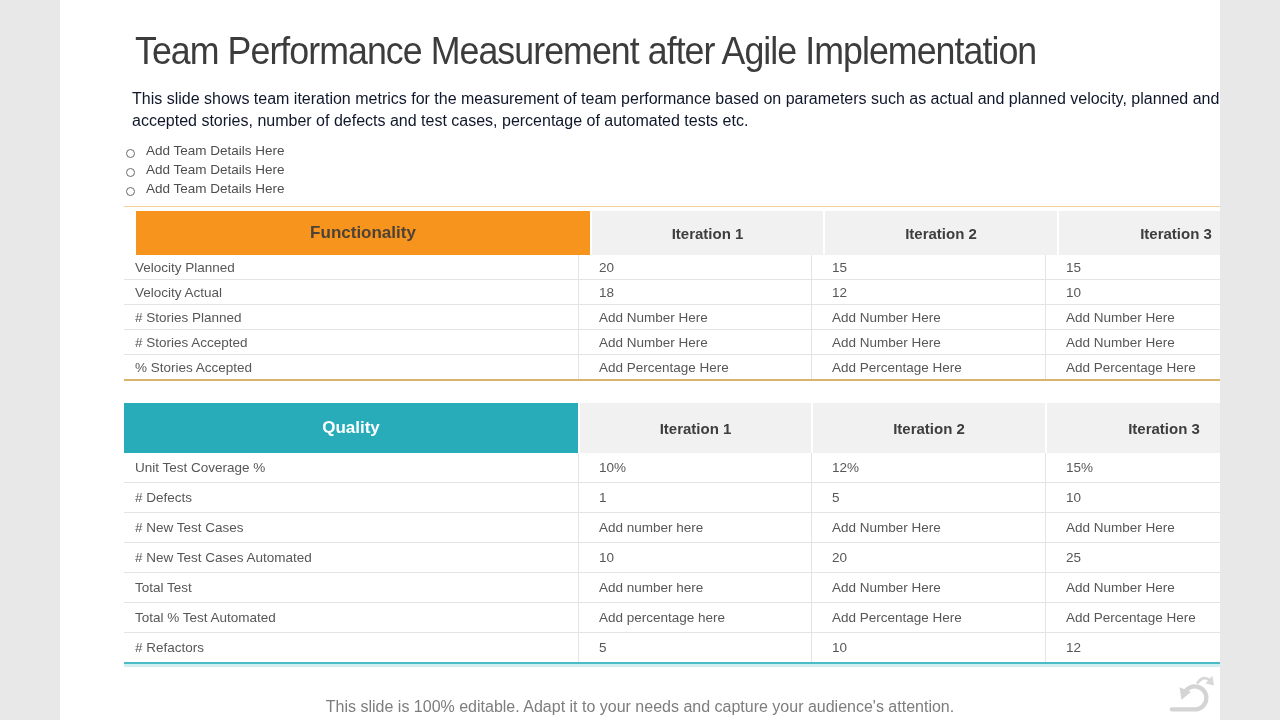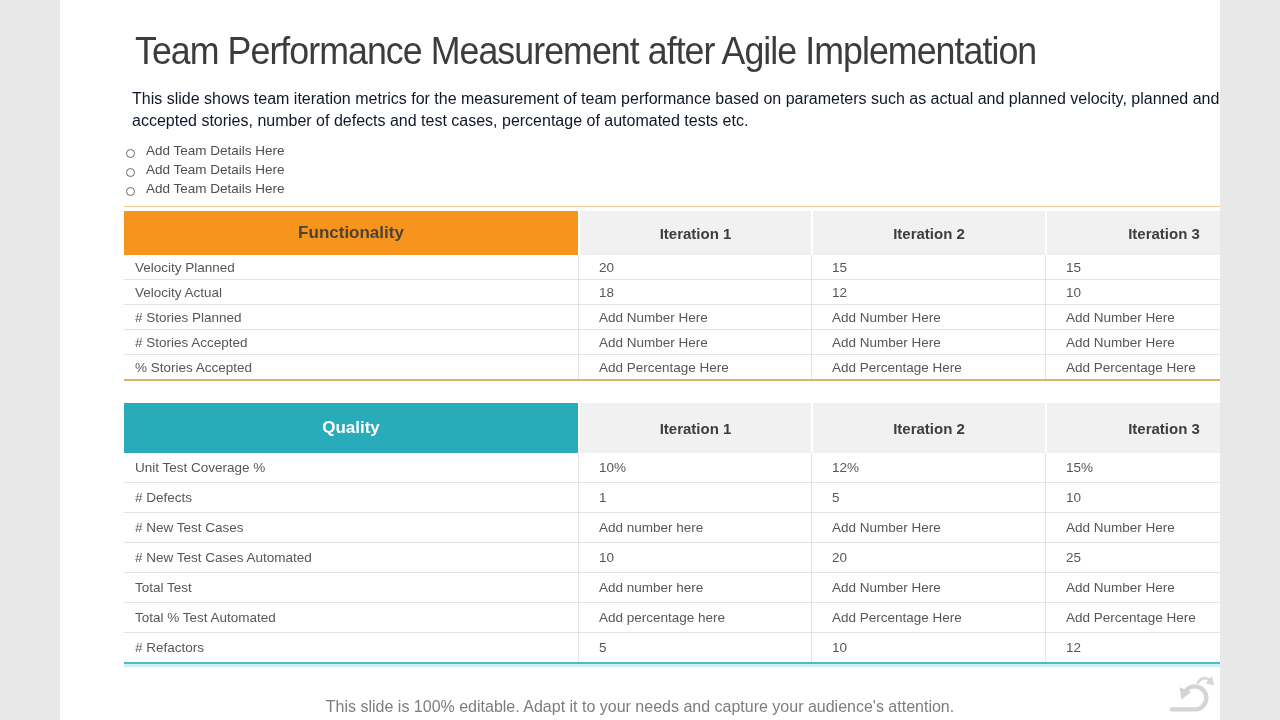--- a/index.html
+++ b/index.html
@@ -24,21 +24,21 @@
   .tbl1{
     top:206px;border-top:1px solid #f4ce96;padding-top:4px;
     border-bottom:2px solid var(--functionality-accent-border,#d9b36c);
   }
   .tbl2{
     top:403px;
     border-bottom:2px solid var(--quality-accent-border,#4abcc7);
     box-shadow:0 3px 0 rgba(74,188,199,.25);
   }
   .thead,.trow{display:grid;grid-template-columns:454px 233px 234px 236px;}
-  .tbl1 .thead{height:44px;}
+  .tbl1 .thead{height:44px;margin-left:12px;}
   .tbl2 .thead{height:50px;border-radius:16px;}
   .th-label{display:flex;align-items:center;justify-content:center;font-weight:700;font-size:17px;}
   .tbl1 .th-label{background:var(--functionality-header-bg,#f7941e);color:var(--functionality-header-text,#4d4236);}
   .tbl2 .th-label{background:var(--quality-header-bg,#29acb9);color:var(--quality-header-text,#ffffff);}
   .th-iter{
     display:flex;align-items:center;justify-content:center;font-weight:700;font-size:15px;
     color:#3e3e3e;background:var(--iteration-header-bg,#f1f1f1);border-left:2px solid #ffffff;
   }
   .trow{border-bottom:1px solid #e4e4e4;}
   .tbl1 .trow{height:24px;}

